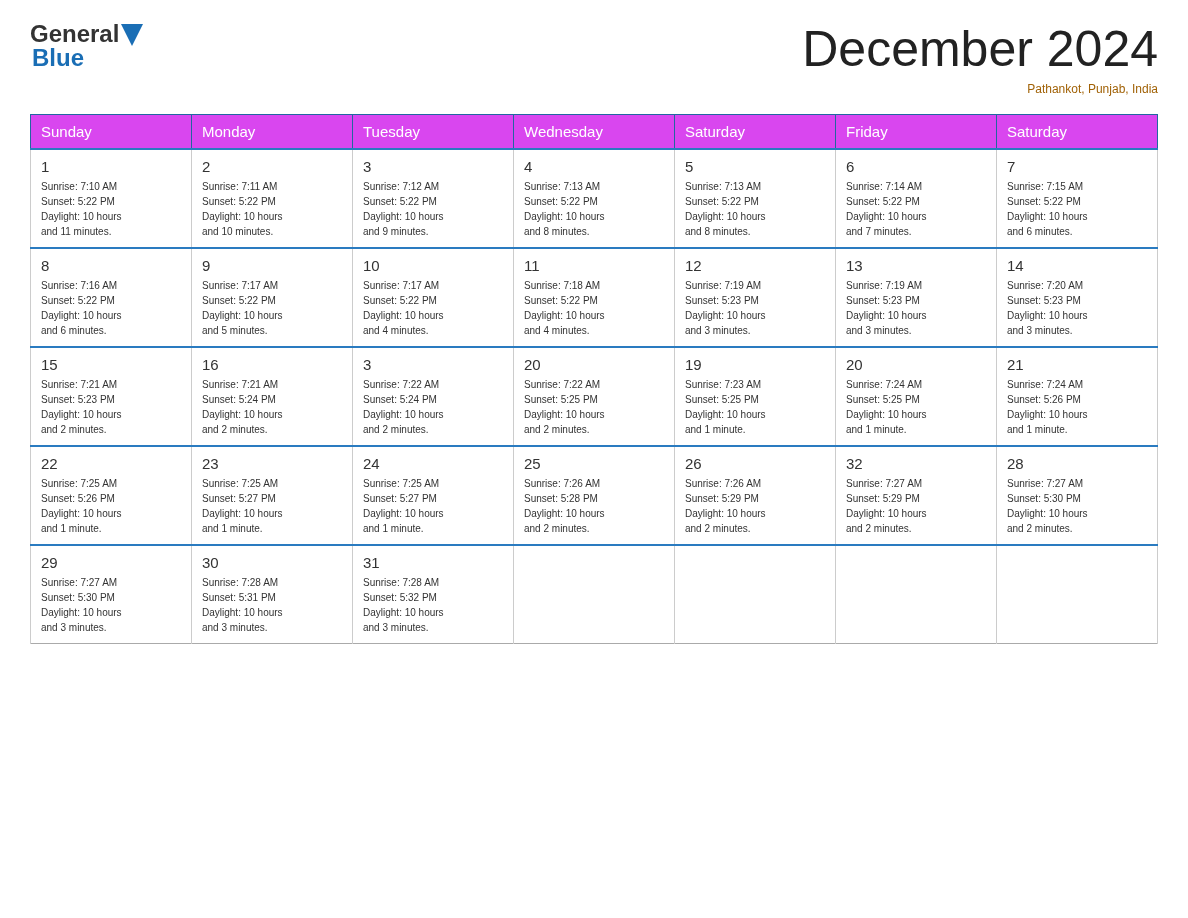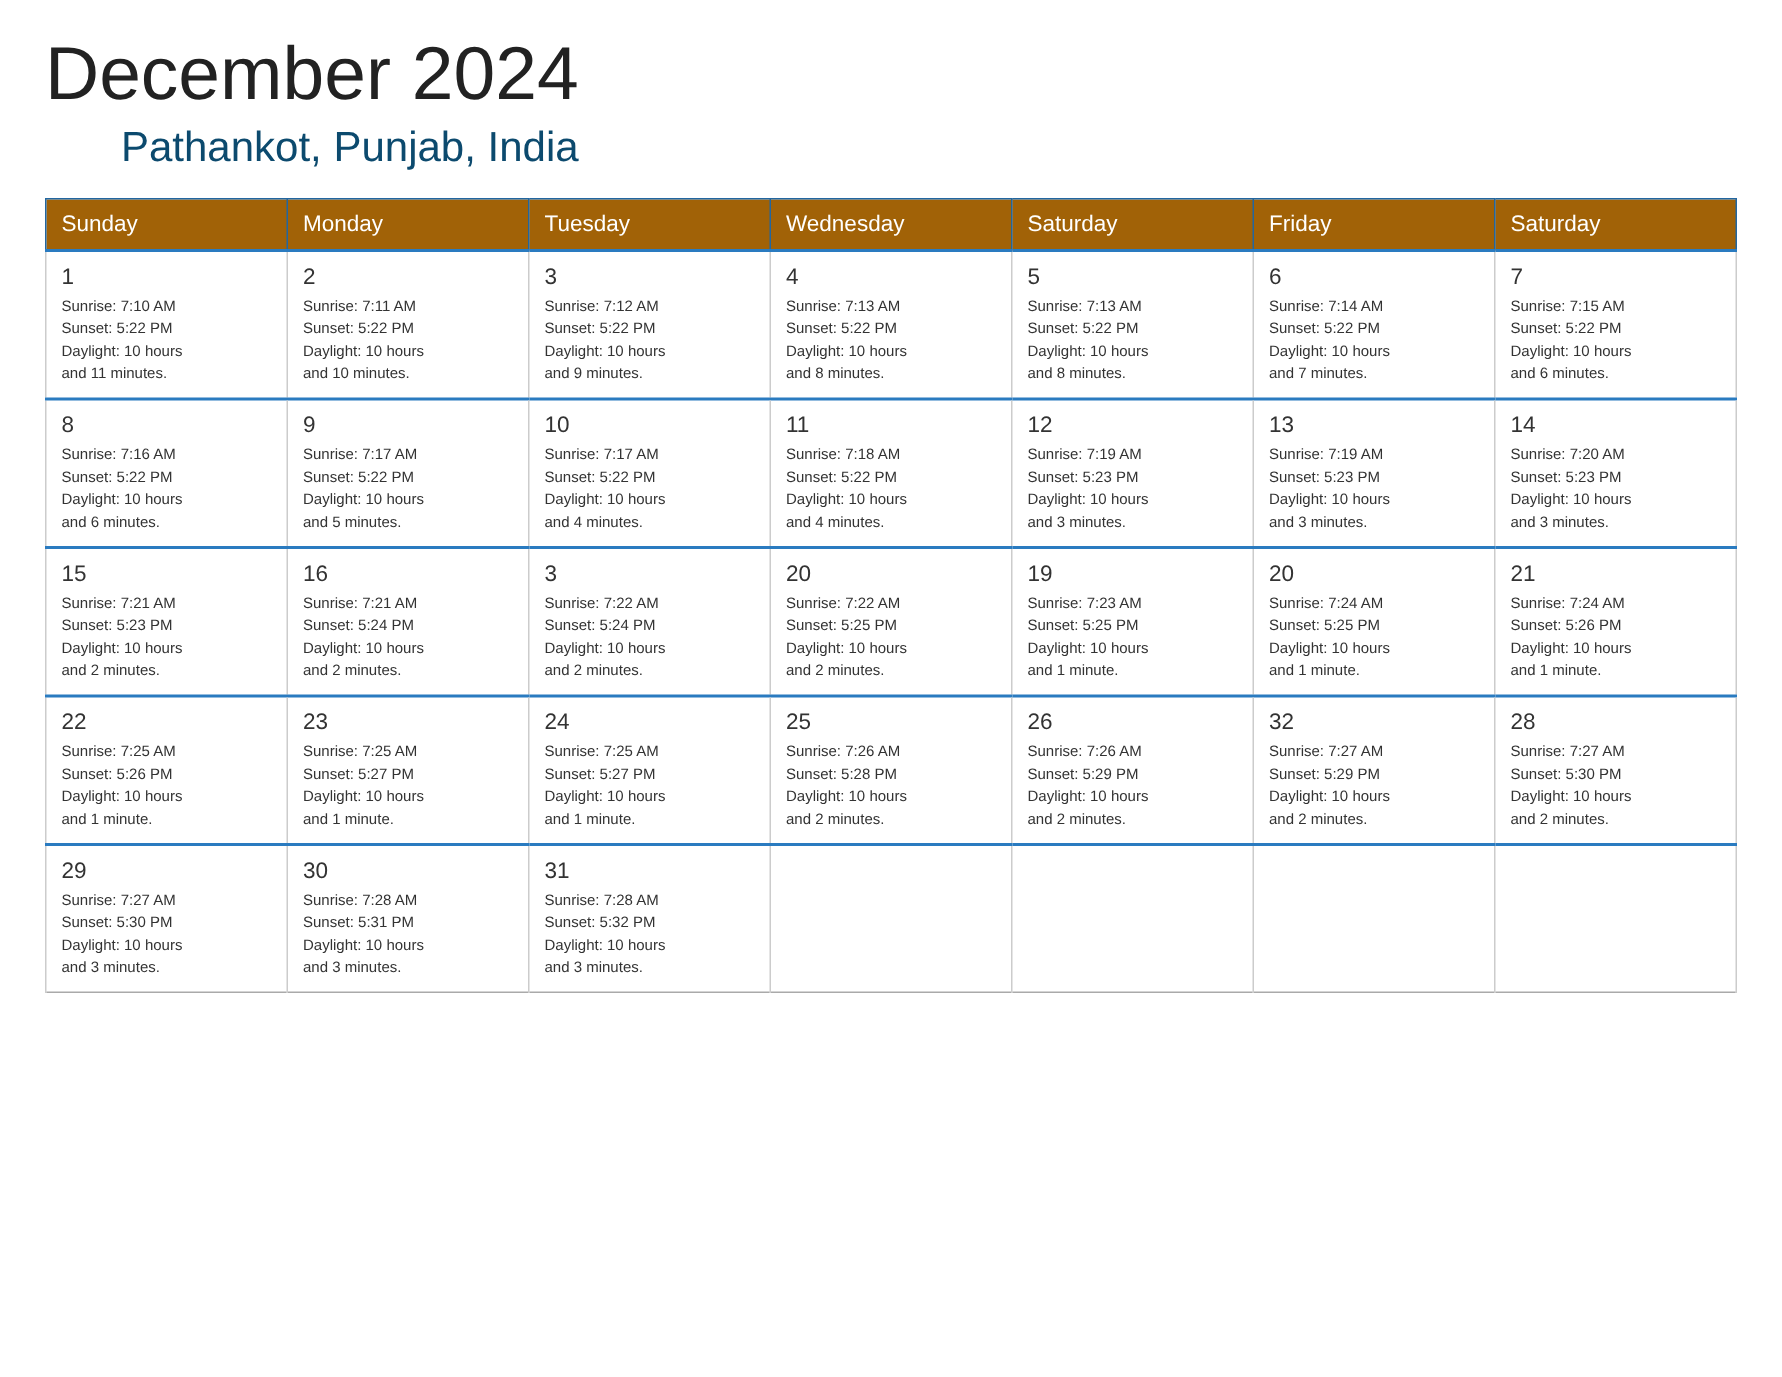--- a/index.html
+++ b/index.html
@@ -18,31 +18,31 @@
     }
     .title-area {
       text-align: right;
     }
     .month-title {
       font-size: 50px;
       font-weight: normal;
       color: #222;
     }
     .subtitle {
-      font-size: 28px;
-      color: #0c4a6e;
+      font-size: 12px;
+      color: #a16207;
       margin-top: 4px;
     }
     .calendar-table {
       width: 100%;
       border-collapse: collapse;
       border: 1px solid #aaa;
     }
     .calendar-table th {
-      background-color: #a16207;
+      background-color: #d946ef;
       color: #fff;
       font-size: 15px;
       font-weight: normal;
       padding: 8px 10px;
       text-align: left;
       border: 1px solid #2266a0;
     }
     .calendar-table td {
       vertical-align: top;
       padding: 8px 10px;
@@ -82,20 +82,29 @@
     }
     .logo-line1 {
       display: flex;
       align-items: center;
     }
   </style>
 </head>
 <body>
 
 <div class="header-area">
+  <div class="logo-wrapper">
+    <div class="logo-line1">
+      <span style="font-size:24px;font-weight:bold;color:#333;">General</span>
+      <svg width="22" height="22" viewBox="0 0 22 22" style="margin-left:2px;margin-top:2px;">
+        <polygon points="0,0 22,0 11,22" fill="#1a6eb5"></polygon>
+      </svg>
+    </div>
+    <div style="font-size:24px;font-weight:bold;color:#1a6eb5;margin-top:-4px;margin-left:2px;">Blue</div>
+  </div>
   <div class="title-area">
     <div class="month-title">December 2024</div>
     <div class="subtitle">Pathankot, Punjab, India</div>
   </div>
 </div>
 
 <table class="calendar-table">
   <thead>
     <tr>
     <th>Sunday</th>

